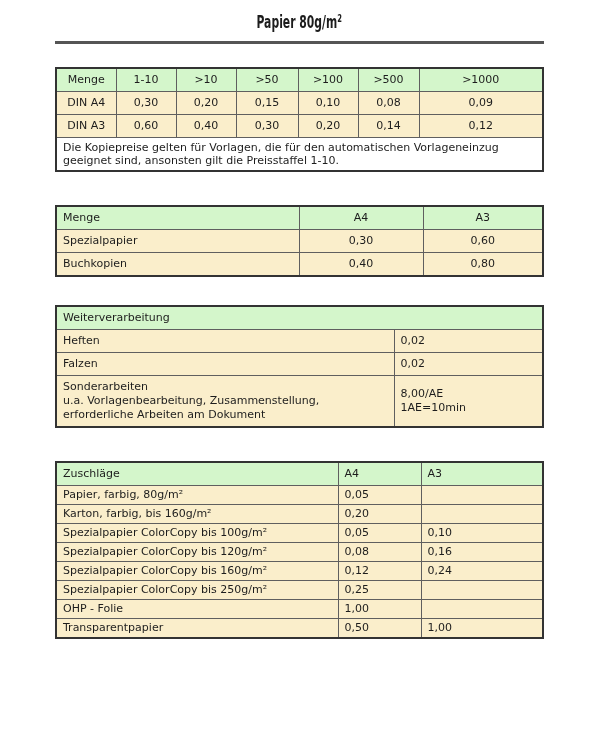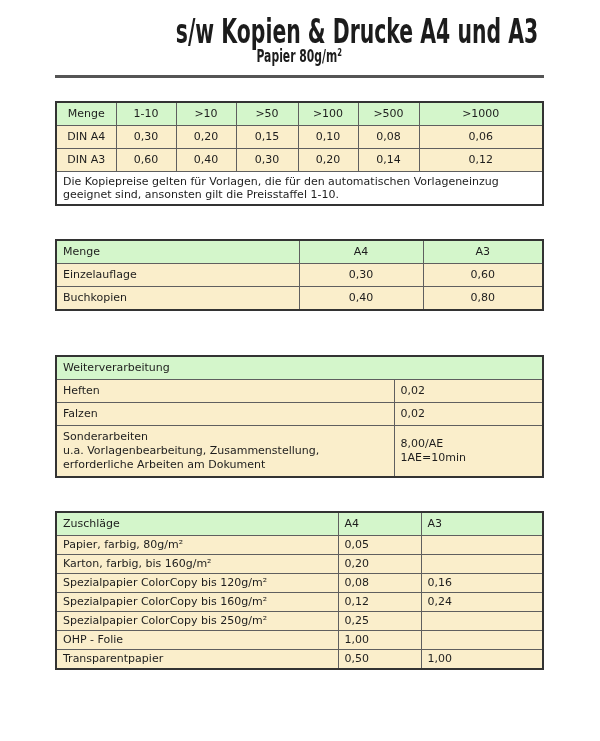--- a/index.html
+++ b/index.html
@@ -78,32 +78,31 @@
     text-align:left;
   }
   
   #tbl-copy-prices th, #tbl-copy-prices td{ text-align:center; }
   #tbl-copy-prices td.note{ text-align:left; }
   #tbl-copy-prices{ margin-top:23px; }
   
   #tbl-volume{ margin-top:33px; }
   #tbl-volume th:not(:first-child), #tbl-volume td:not(:first-child){ text-align:center; }
   
-  #tbl-finishing{ margin-top:44px; }
+  #tbl-finishing{ margin-top:28px; }
   
   #tbl-surcharges{ margin-top:33px; }
   #tbl-surcharges td{ padding:2px 6px; }
 </style>
 </head>
 <body>
 
 <div class="page">
 
   <div class="title-block">
-    <h1><span>s/w Kopien &amp; Drucke A4 und A3</span></h1>
     <div class="subtitle"><span>Papier 80g/m²</span></div>
   </div>
 
   <div class="rule"></div>
 
   <table id="tbl-copy-prices">
     <colgroup>
       <col style="width:60px">
         <col style="width:60px">
         <col style="width:60px">
@@ -124,21 +123,21 @@
         </tr>
       </thead>
     <tbody>
         <tr>
           <td>DIN A4</td>
           <td>0,30</td>
           <td>0,20</td>
           <td>0,15</td>
           <td>0,10</td>
           <td>0,08</td>
-          <td>0,06</td>
+          <td>0,09</td>
         </tr>
         <tr>
           <td>DIN A3</td>
           <td>0,60</td>
           <td>0,40</td>
           <td>0,30</td>
           <td>0,20</td>
           <td>0,14</td>
           <td>0,12</td>
         </tr>
@@ -156,21 +155,21 @@
     </colgroup>
     <thead>
         <tr>
           <th>Menge</th>
           <th>A4</th>
           <th>A3</th>
         </tr>
       </thead>
     <tbody>
         <tr>
-          <td>Einzelauflage</td>
+          <td>Spezialpapier</td>
           <td>0,30</td>
           <td>0,60</td>
         </tr>
         <tr>
           <td>Buchkopien</td>
           <td>0,40</td>
           <td>0,80</td>
         </tr>
       </tbody>
   </table>
@@ -221,20 +220,25 @@
           <td>Papier, farbig, 80g/m²</td>
           <td>0,05</td>
           <td></td>
         </tr>
         <tr>
           <td>Karton, farbig, bis 160g/m²</td>
           <td>0,20</td>
           <td></td>
         </tr>
         <tr>
+          <td>Spezialpapier ColorCopy bis 100g/m²</td>
+          <td>0,05</td>
+          <td>0,10</td>
+        </tr>
+        <tr>
           <td>Spezialpapier ColorCopy bis 120g/m²</td>
           <td>0,08</td>
           <td>0,16</td>
         </tr>
         <tr>
           <td>Spezialpapier ColorCopy bis 160g/m²</td>
           <td>0,12</td>
           <td>0,24</td>
         </tr>
         <tr>

